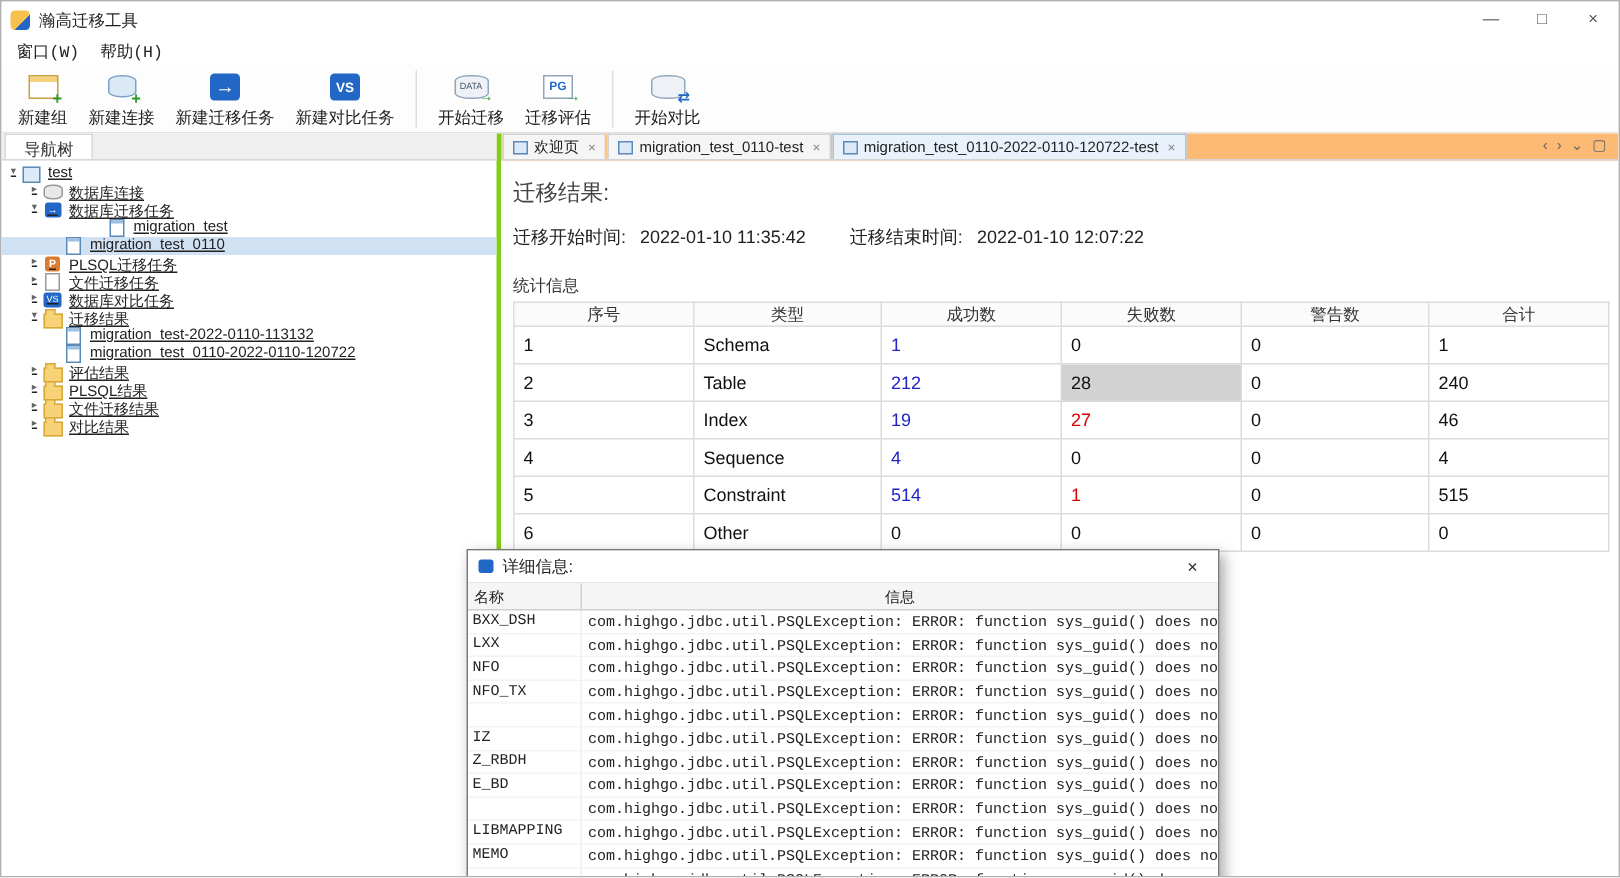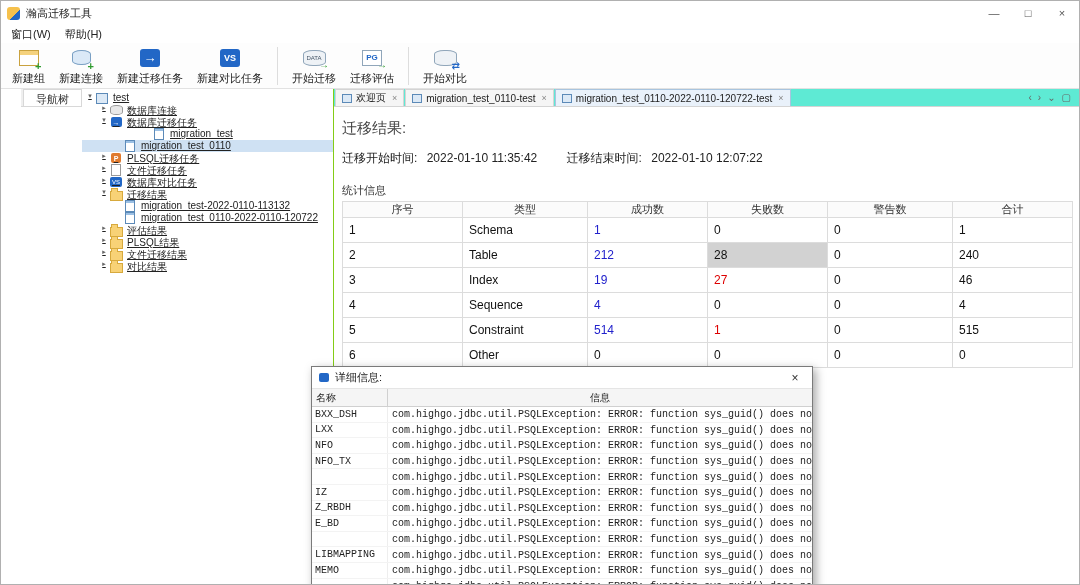--- a/index.html
+++ b/index.html
@@ -8,21 +8,21 @@
   .window { width:1080px; height:585px; border:1px solid #b0b0b0; background:#fff; position:relative; display:flex; flex-direction:column; overflow:hidden; }
 
   
   .titlebar { height:24px; flex:none; display:flex; align-items:center; padding-left:6px; background:#fff; }
   .app-icon { width:13px; height:13px; border-radius:3px; background:linear-gradient(135deg,#f6c14d 0 60%,#2267c6 60%); flex:none; }
   .app-title { font-size:11px; color:#222; margin-left:6px; }
   .win-controls { margin-left:auto; display:flex; height:24px; }
   .win-btn { width:34px; height:24px; line-height:24px; text-align:center; font-size:11px; color:#555; }
 
   
-  .menubar { height:18px; flex:none; display:flex; align-items:center; padding-left:3px; background:#fff; font-size:11px; }
+  .menubar { height:18px; flex:none; display:flex; align-items:center; padding-left:3px; background:#fff; font-size:11px;font-family:Liberation Mono, monospace; }
   .menu-item { padding:0 7px; color:#222; }
 
   
   .toolbar { height:46px; flex:none; display:flex; align-items:center; padding:1px 4px; background:#fdfdfd; border-bottom:1px solid #e2e2e2; }
   .tbtn { display:flex; flex-direction:column; align-items:center; padding:1px 7px; gap:1px; }
   .tlabel { font-size:11px; color:#222; white-space:nowrap; }
   .tsep { width:1px; height:38px; background:#ddd; margin:0 7px; flex:none; }
   .ticon { width:28px; height:24px; position:relative; display:flex; align-items:center; justify-content:center; }
   .i-new-group::before { content:''; width:18px; height:14px; border:1px solid #c9a23f; background:linear-gradient(#f5d27d 0 4px,#fff 4px); }
   .i-new-group::after,.i-new-connection::after { content:'+'; position:absolute; right:1px; bottom:-2px; color:#2f9b2f; font-weight:bold; font-size:11px; }
@@ -32,42 +32,42 @@
   .i-start-migration::before { content:'DATA'; width:21px; height:14px; background:#eef2f6; border:1px solid #90a6ba; border-radius:10px/4px; font-size:6px; color:#456; display:flex; align-items:center; justify-content:center; }
   .i-start-migration::after,.i-assess::after { content:'→'; position:absolute; right:-1px; bottom:0; color:#2f9b2f; font-weight:bold; font-size:10px; }
   .i-assess::before { content:'PG'; width:18px; height:14px; background:#fff; border:1px solid #90a6ba; font-size:8px; font-weight:bold; color:#2267c6; display:flex; align-items:center; justify-content:center; }
   .i-start-compare::before { content:''; width:21px; height:14px; background:#eef2f6; border:1px solid #90a6ba; border-radius:10px/4px; }
   .i-start-compare::after { content:'⇄'; position:absolute; right:-1px; bottom:-1px; color:#2267c6; font-size:10px; font-weight:bold; }
 
   
   .bodyrow { flex:1; display:flex; min-height:0; }
 
   
-  .sidebar { width:333px; flex:none; border-right:1px solid #84cc16; display:flex; flex-direction:row; background:#fff;padding-left:20px; }
+  .sidebar { width:333px; flex:none; border-right:3px solid #84cc16; display:flex; flex-direction:column; background:#fff; }
   .sidebar-header { height:18px; flex:none; background:#efefef; border-bottom:1px solid #d8d8d8; display:flex; align-items:flex-end; padding-left:2px; }
   .sidebar-tab { background:#fff; border:1px solid #d8d8d8; border-bottom:none; padding:2px 12px 1px; font-size:11px; height:17px; }
   .tree { flex:1; padding-top:3px; overflow:hidden; }
   .tree-row { height:12px; display:flex; align-items:flex-start; font-size:10px; color:#222; white-space:nowrap;text-decoration:underline; }
   .tree-row.selected { background:#cfe1f3; }
   .expander { width:10px; font-size:7px; color:#666; text-align:center; flex:none; }
   .nicon { width:14px; height:12px; margin-right:3px; position:relative; flex:none; display:inline-flex; align-items:center; justify-content:center; }
   .n-root::before { content:''; width:10px; height:9px; background:#dce9f6; border:1px solid #5c8ab8; }
   .n-conn::before { content:''; width:11px; height:8px; background:#e8e8e8; border:1px solid #999; border-radius:6px/3px; }
   .n-task::before { content:'→'; width:11px; height:10px; background:#2267c6; color:#fff; font-size:7px; display:flex; align-items:center; justify-content:center; border-radius:2px; }
   .n-doc::before { content:''; width:8px; height:10px; background:#fff; border:1px solid #5c8ab8; box-shadow:inset 0 2px 0 #9cc0e4; }
   .n-folder::before { content:''; width:11px; height:8px; background:#f8d276; border:1px solid #d7a93d; margin-top:3px; }
   .n-folder::after { content:''; position:absolute; top:0; left:2px; width:5px; height:3px; background:#f8d276; border:1px solid #d7a93d; border-bottom:none; }
   .n-vs::before { content:'VS'; width:12px; height:10px; background:#2267c6; color:#fff; font-size:6px; display:flex; align-items:center; justify-content:center; border-radius:2px; }
   .n-plsql::before { content:'P'; width:10px; height:10px; background:#e07a2e; color:#fff; font-size:7px; font-weight:bold; display:flex; align-items:center; justify-content:center; border-radius:2px; }
   .n-file::before { content:''; width:8px; height:10px; background:#fff; border:1px solid #999; }
   .nlabel { padding-left:1px; }
 
   
   .main { flex:1; display:flex; flex-direction:column; min-width:0; background:#fff; }
-  .tabbar-wrap { height:18px; flex:none; display:flex; align-items:flex-end; background:#5eead4; border-bottom:1px solid #d4d4d4; }
+  .tabbar-wrap { height:18px; flex:none; display:flex; align-items:flex-end; background:#fdba74; border-bottom:1px solid #d4d4d4; }
   .tabbar { display:flex; gap:1px; padding-left:1px; }
   .tab { display:flex; align-items:center; height:17px; padding:0 6px; background:#f5f5f5; border:1px solid #d4d4d4; border-bottom:none; font-size:10px; white-space:nowrap; color:#222; }
   .tab.active { background:#e9f1fa; border-color:#a8c4de; }
   .tabicon { width:10px; height:9px; background:#dce9f6; border:1px solid #5c8ab8; margin-right:4px; flex:none; }
   .tabclose { margin-left:6px; font-size:9px; color:#888; }
   .tab-nav { margin-left:auto; display:flex; align-items:center; gap:6px; padding:0 8px; color:#666; font-size:10px; height:18px; }
 
   
   .content { flex:1; padding:10px 12px 0 8px; overflow:hidden; }
   .page-title { font-size:15px; color:#444; margin:2px 0 12px; }

